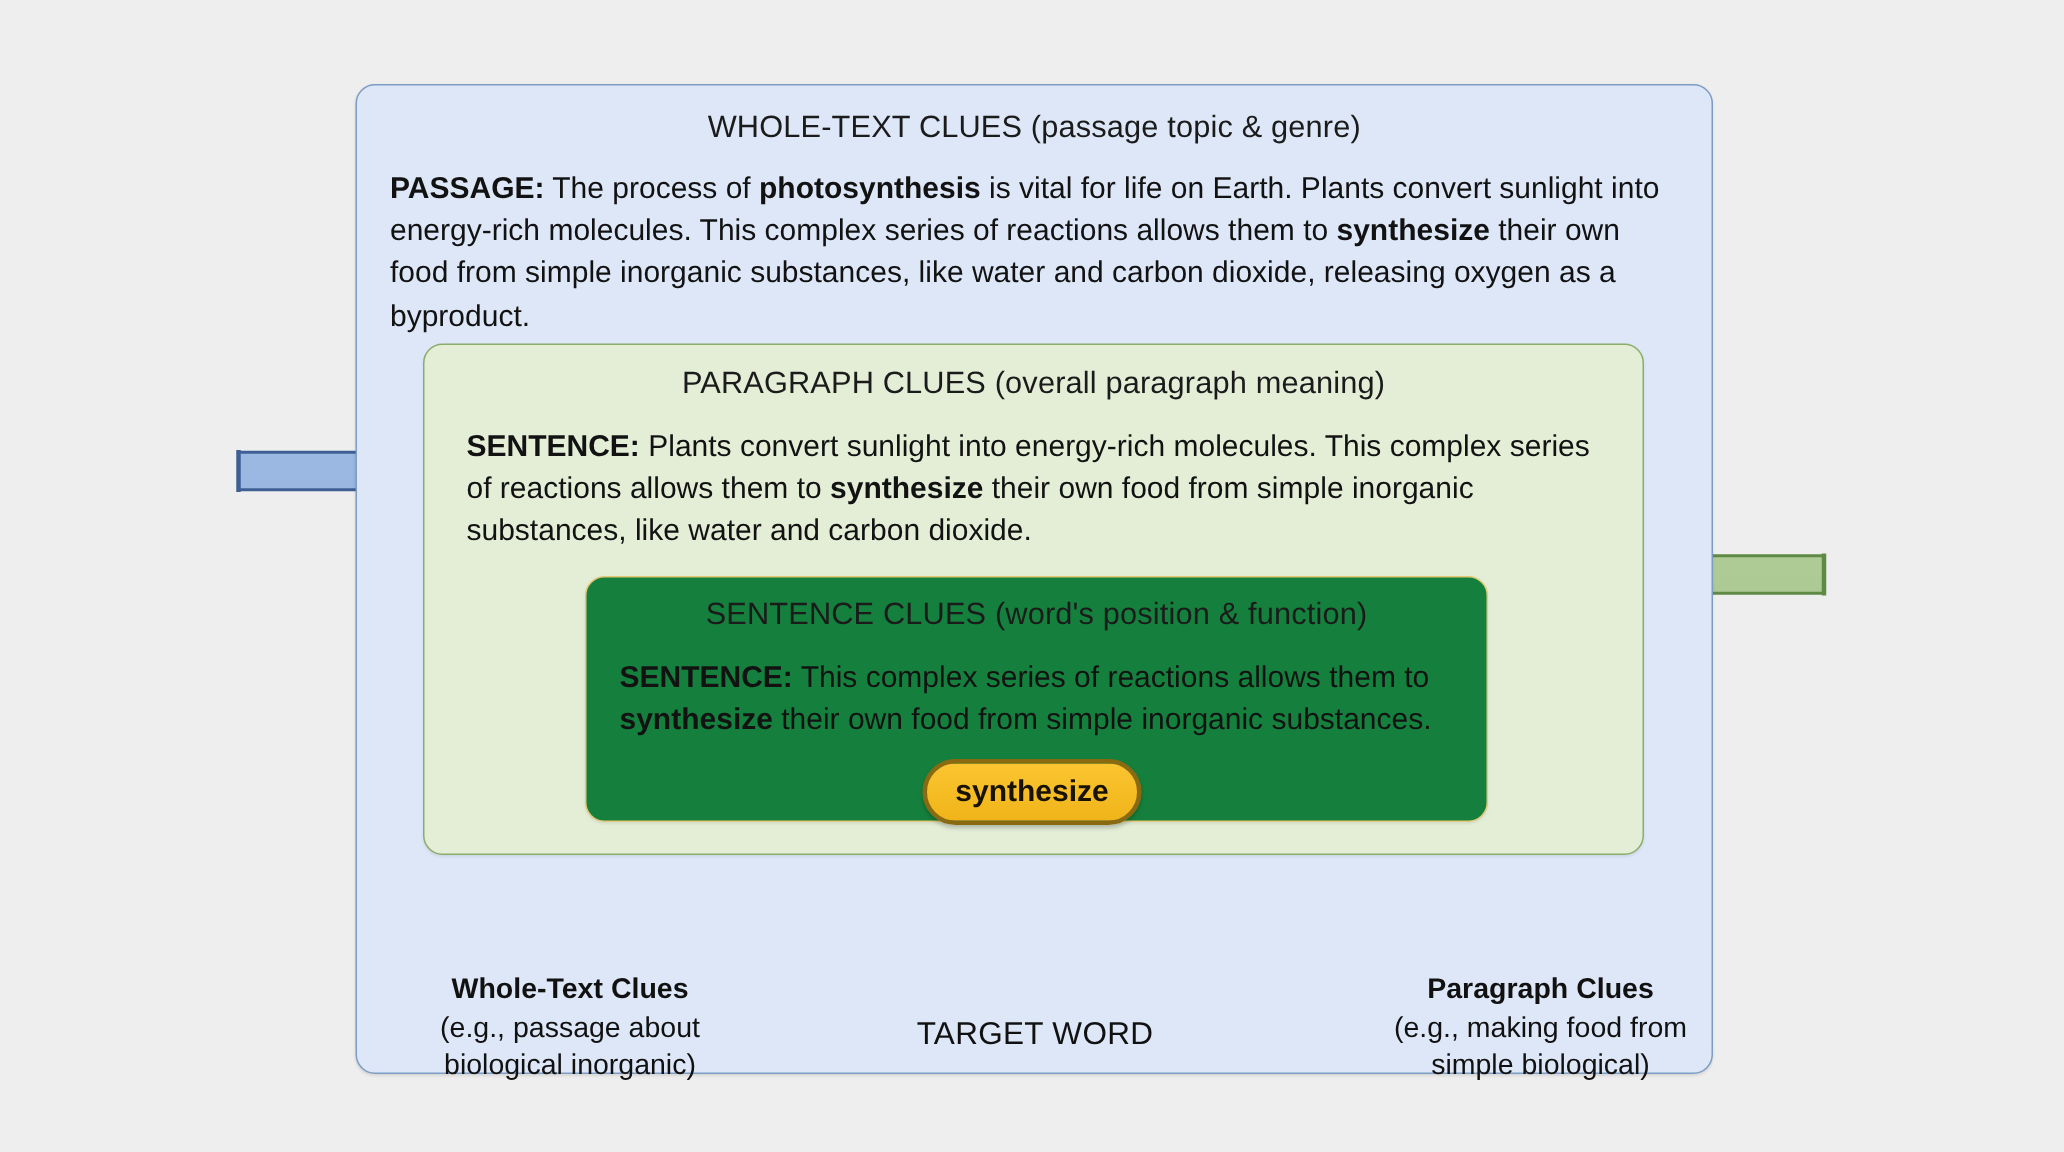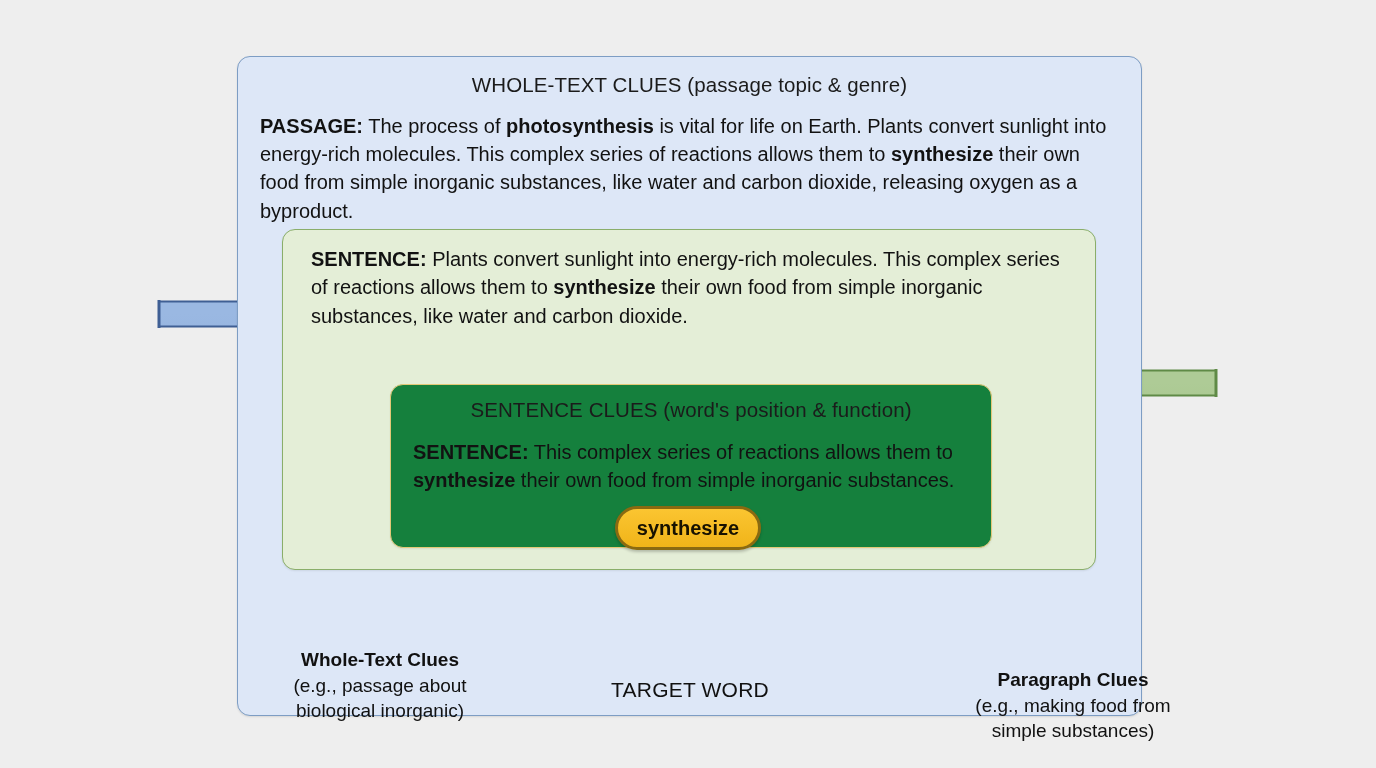--- a/index.html
+++ b/index.html
@@ -130,21 +130,21 @@
     font-size: 19px;
     font-weight: bold;
     line-height: 1.35;
   }
   .caption .cap-sub {
     font-size: 19px;
     font-weight: normal;
     line-height: 1.32;
   }
   #caption-left  { left: 237px; top: 647px; width: 286px; }
-  #caption-right { left: 930px; top: 647px; width: 286px; margin-top: 20px; }
+  #caption-right { left: 884px; top: 647px; width: 286px; }
   #caption-center {
     left: 578px; top: 678px; width: 224px;
     font-size: 21px;
     letter-spacing: 0.2px;
   }
 </style>
 </head>
 <body>
 
 <div id="stage">
@@ -222,20 +222,21 @@
                L 671,612
                L 651,612 Z" fill="url(#goldGrad)" stroke="#c9a31f" stroke-width="3.4" stroke-linejoin="round"></path>
     </g>
   </svg>
 
   <div class="box" id="whole-text-box">
     <div class="box-title">WHOLE-TEXT CLUES (passage topic &amp; genre)</div>
     <div class="box-body" id="whole-text-body"><b>PASSAGE:</b><span> The process of </span><b>photosynthesis</b><span> is vital for life on Earth. Plants convert sunlight into energy-rich molecules. This complex series of reactions allows them to </span><b>synthesize</b><span> their own food from simple inorganic substances, like water and carbon dioxide, releasing oxygen as a byproduct.</span></div>
 
     <div class="box" id="paragraph-box">
+      <div class="box-title">PARAGRAPH CLUES (overall paragraph meaning)</div>
       <div class="box-body" id="paragraph-body"><b>SENTENCE:</b><span> Plants convert sunlight into energy-rich molecules. This complex series of reactions allows them to </span><b>synthesize</b><span> their own food from simple inorganic substances, like water and carbon dioxide.</span></div>
 
       <div class="box" id="sentence-box">
         <div class="box-title">SENTENCE CLUES (word's position &amp; function)</div>
         <div class="box-body" id="sentence-body"><b>SENTENCE:</b><span> This complex series of reactions allows them to </span><b>synthesize</b><span> their own food from simple inorganic substances.</span></div>
       </div>
     </div>
   </div>
 
   <div id="target-pill">synthesize</div>
@@ -246,16 +247,16 @@
     <div class="cap-sub">biological inorganic)</div>
   </div>
 
   <div class="caption" id="caption-center">
     <div>TARGET WORD</div>
   </div>
 
   <div class="caption" id="caption-right">
     <div class="cap-title">Paragraph Clues</div>
     <div class="cap-sub">(e.g., making food from</div>
-    <div class="cap-sub">simple substances)</div>
+    <div class="cap-sub">simple biological)</div>
   </div>
 
 </div>
 
 </body></html>

